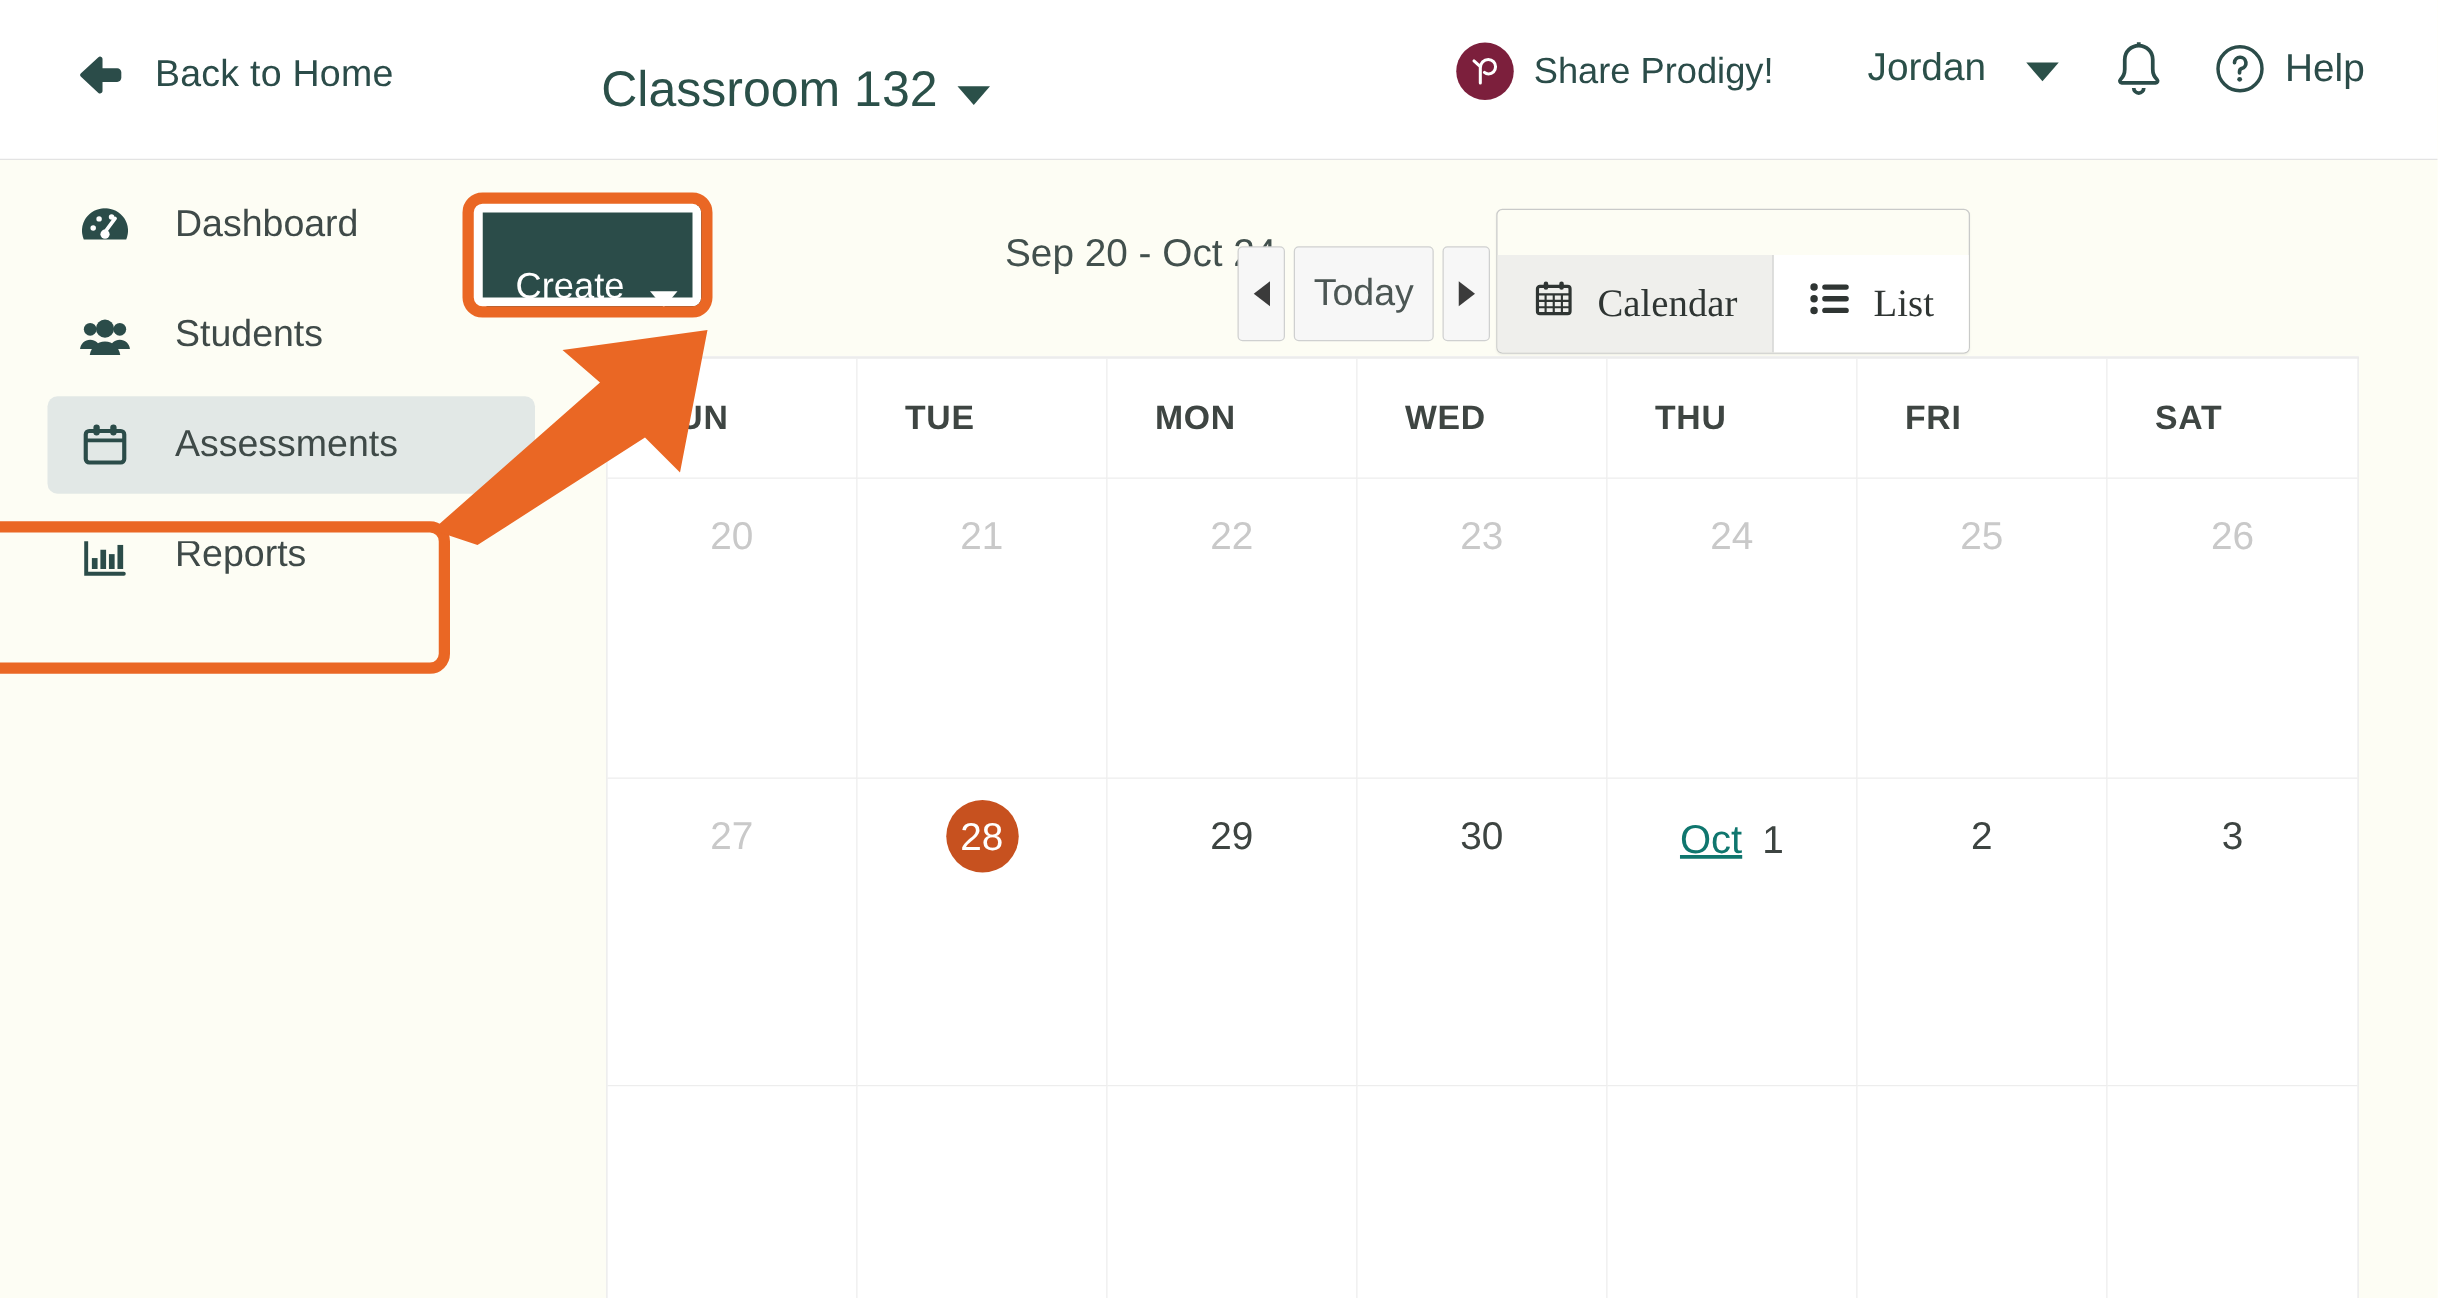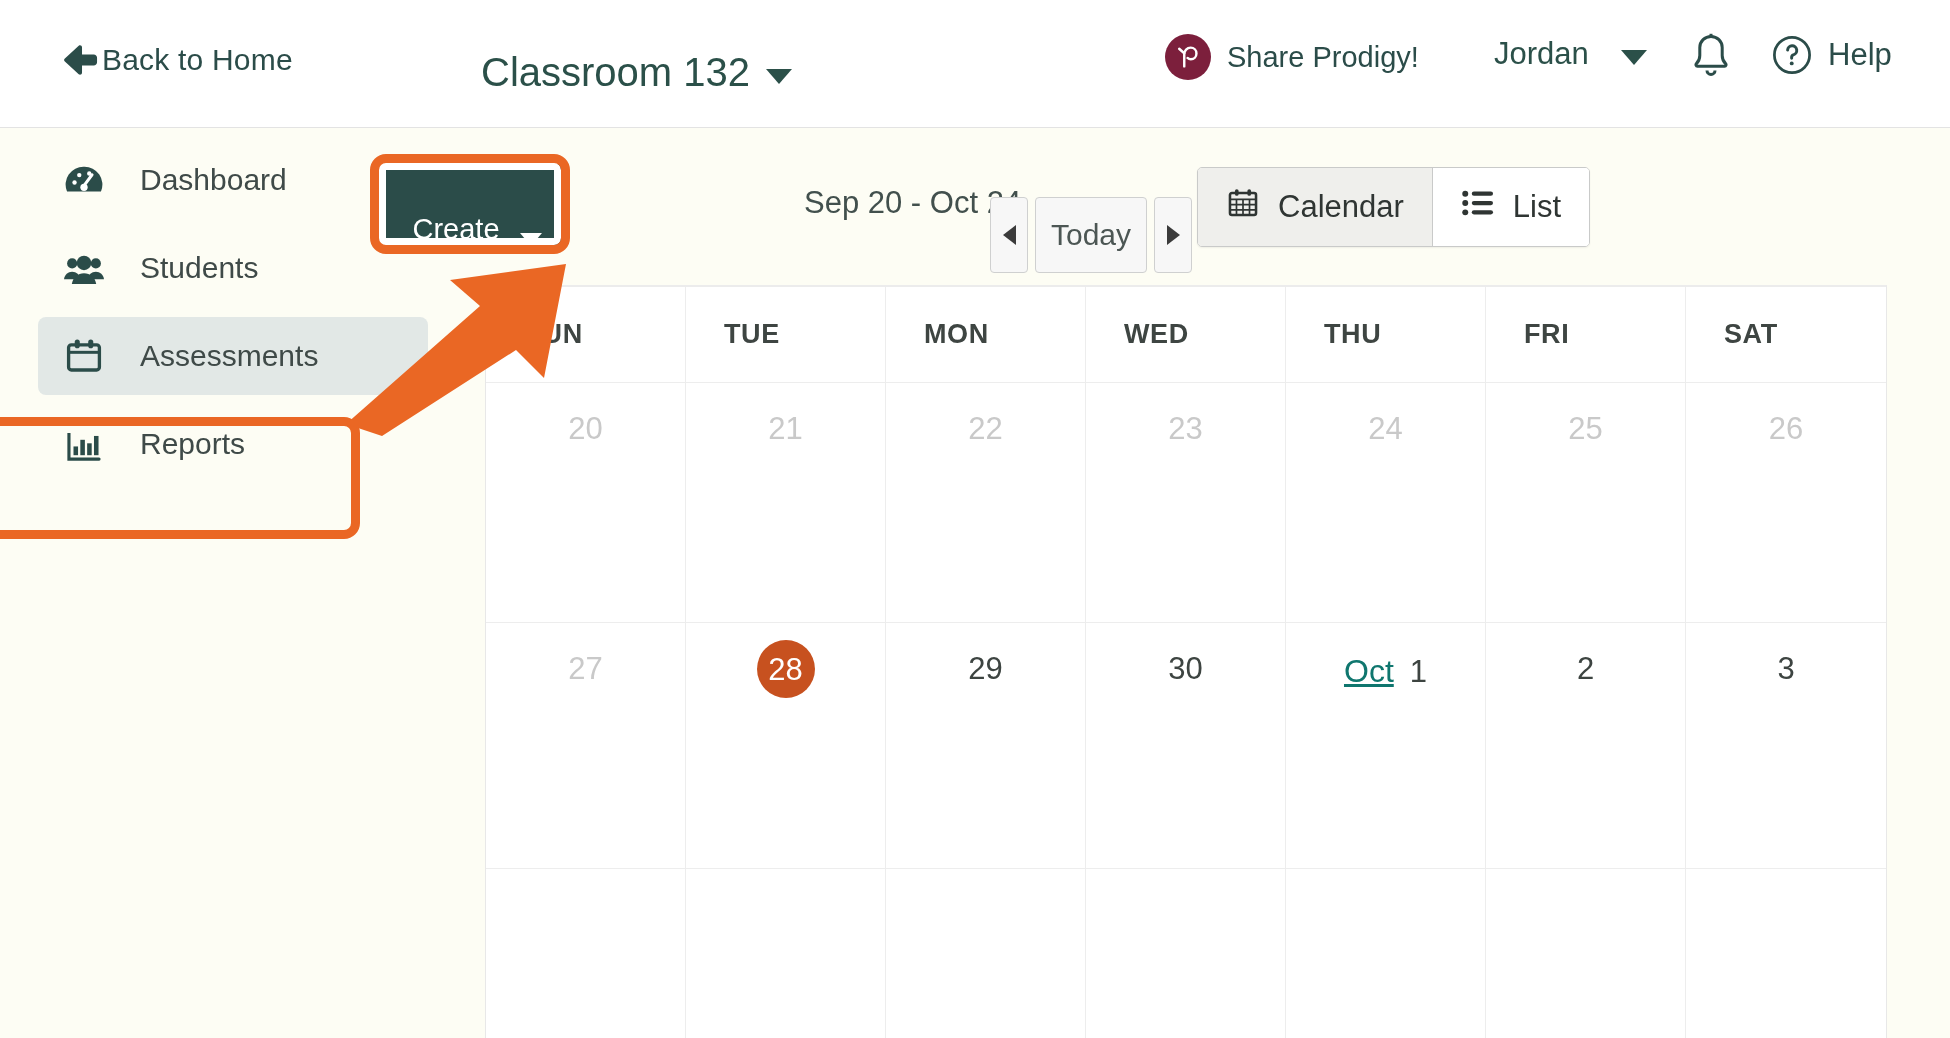--- a/index.html
+++ b/index.html
@@ -12,21 +12,21 @@
 
   
   .topbar {
     position: absolute; left: 0; top: 0;
     width: 1950px; height: 128px;
     background: #ffffff;
     border-bottom: 1px solid #e3e3e3;
   }
   .back-btn {
     position: absolute; left: 58px; top: 38px;
-    display: flex; align-items: center; 
+    display: flex; align-items: center; gap: 22px;
     cursor: pointer;
   }
   .back-arrow { width: 44px; height: 44px; display:block; }
   .back-label {
     font-size: 30px; color: #2b4c49; letter-spacing: 0.2px;
   }
   .classroom-title {
     position: absolute; left: 481px; top: 50px;
     display: flex; align-items: center; gap: 16px;
     cursor: pointer;
@@ -139,21 +139,22 @@
 
   .viewtoggle {
     position: absolute; left: 715px; top: 38px;
     display: flex; border: 1px solid #c9cac9; border-radius: 5px; overflow: hidden;
     box-shadow: 0 1px 2px rgba(0,0,0,.06);
   }
   .vbtn {
     height: 78px; display:flex; align-items:center; justify-content:center; gap:18px;
     font-size: 31px; color: #2f3533; background: #ffffff; cursor:pointer;
     padding: 0 28px;
-    font-family:Liberation Sans, sans-serif;
+    font-family:Liberation Serif, serif;
+    margin-top:36px;
   }
   .vbtn.sel { background: #efefec; border-right: 1px solid #c9cac9; }
 
   
   .calendar {
     position: absolute; left: 3px; top: 156px;
     width: 1402px; height: 760px;
     background: #ffffff;
     border: 1px solid #e8e8e8;
     border-top: 2px solid #ececec;

